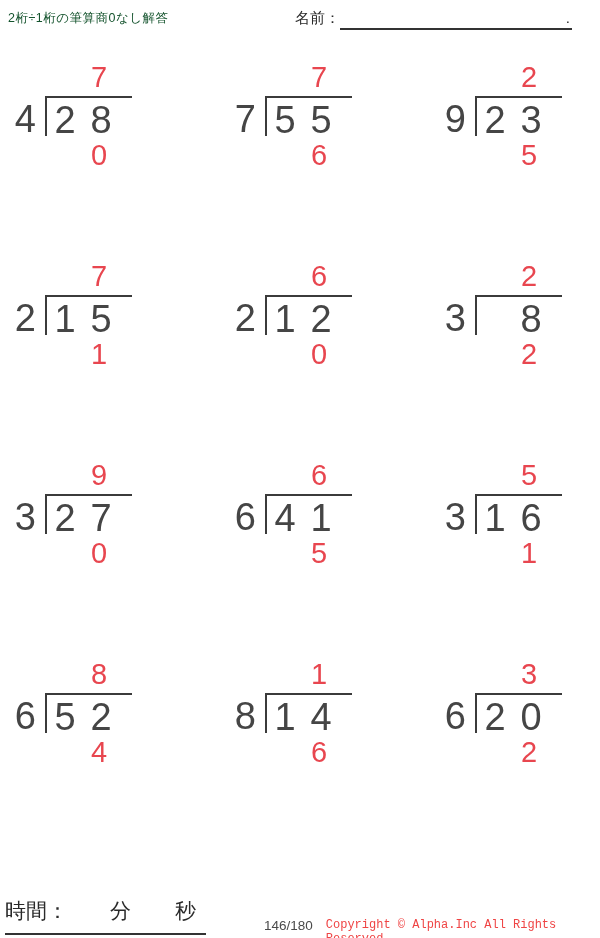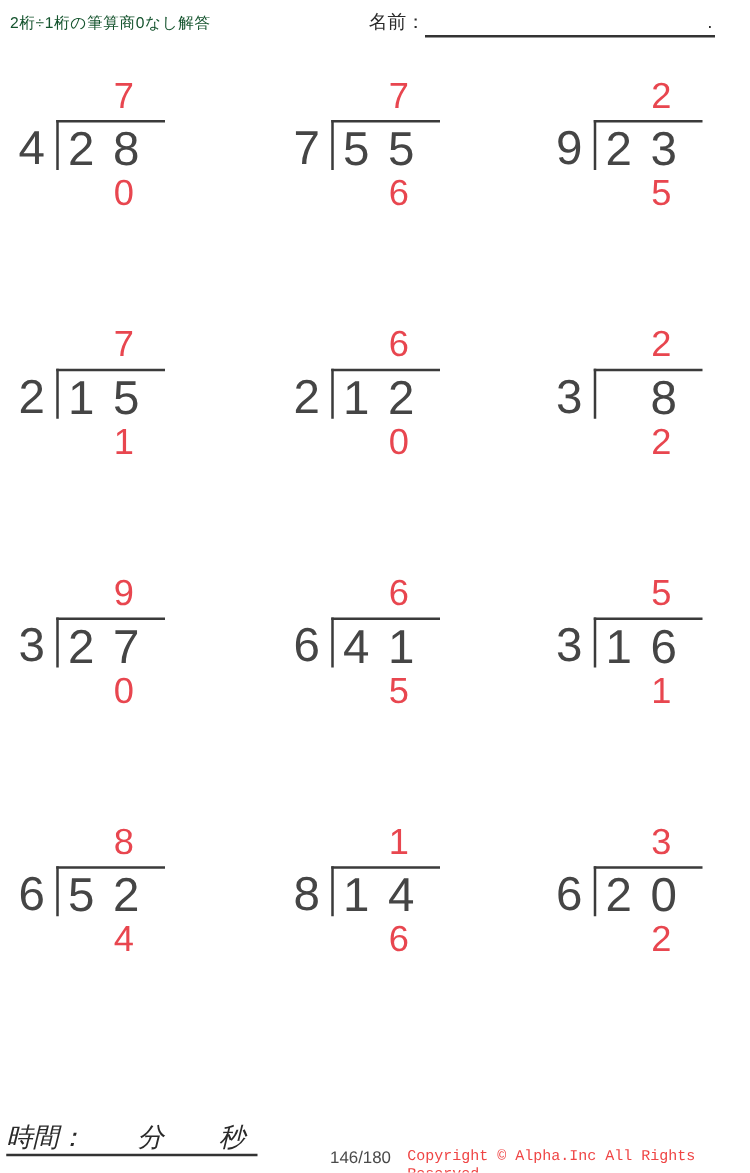--- a/index.html
+++ b/index.html
@@ -100,23 +100,22 @@
     text-align: center;
   }
 
   
   .time-block {
     position: absolute;
     left: 5px; top: 898px;
     display: inline-flex;
     align-items: flex-end;
     border-bottom: 2px solid #333333;
-    padding-bottom: 0;
+    padding-bottom: 10px;
     padding-right: 10px;
-    font-style: italic;
   }
   .time-label, .min-label, .sec-label {
     font-size: 21px;
     color: #2a2a2a;
     line-height: 25px;
   }
   .time-gap-1 { display: inline-block; width: 42px; }
   .time-gap-2 { display: inline-block; width: 44px; }
 
   .footer-right {

